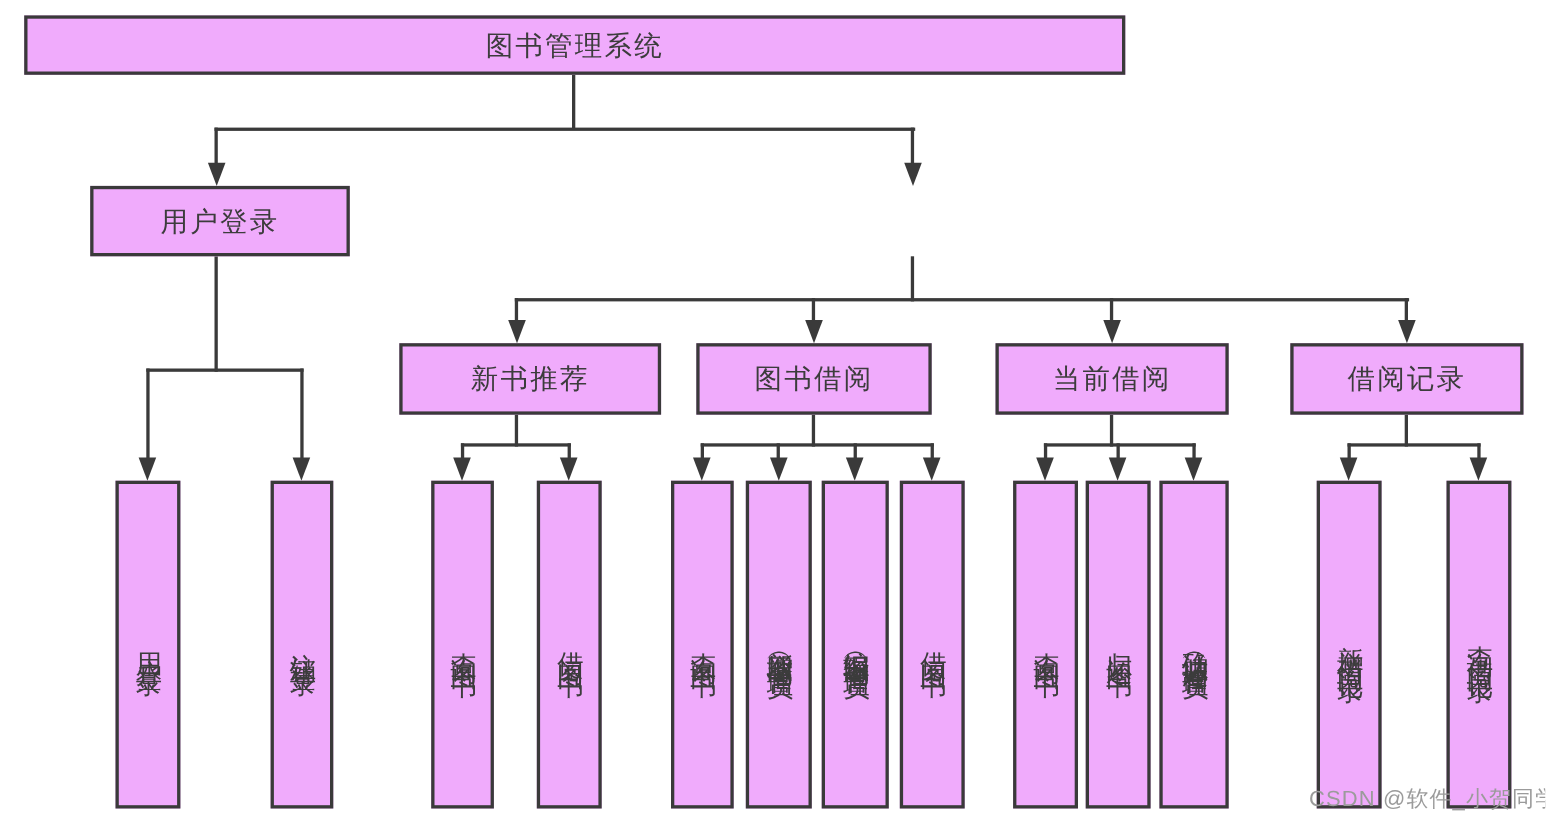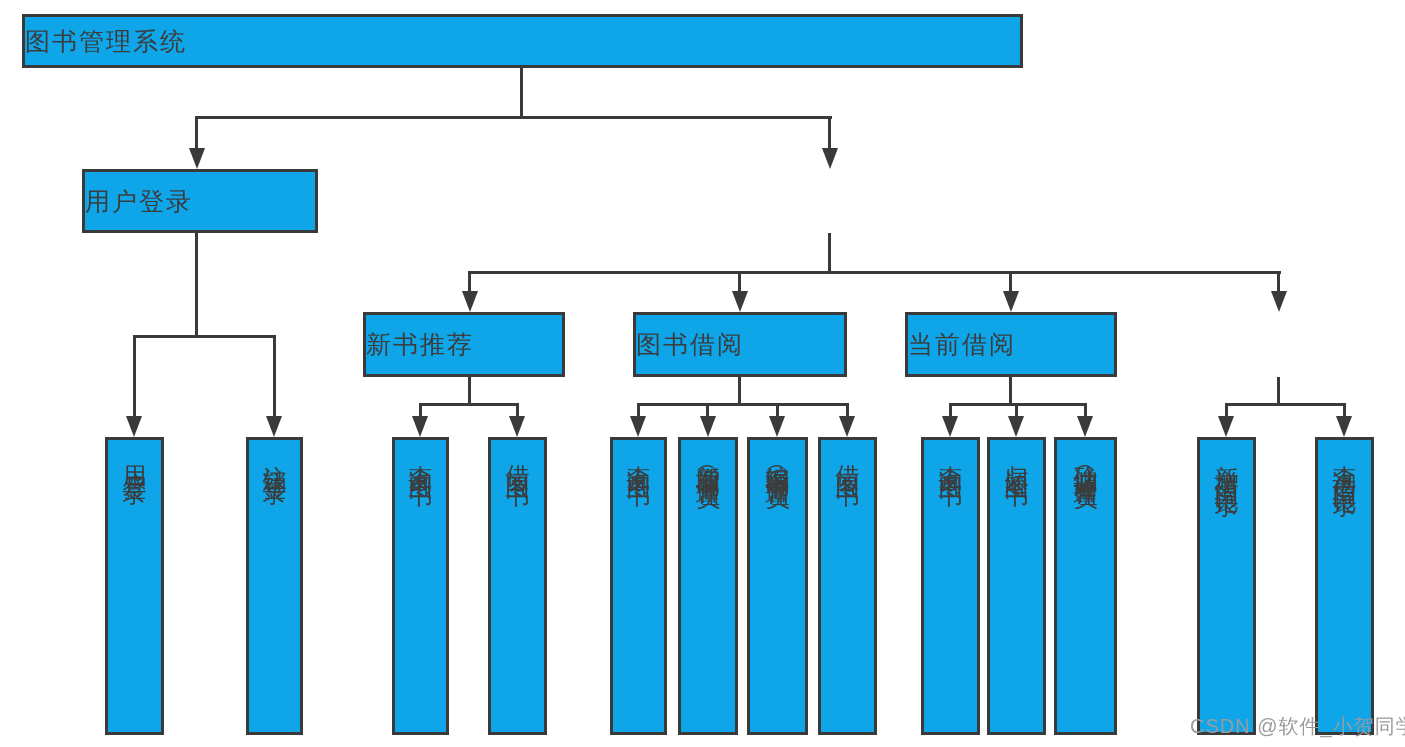--- a/index.html
+++ b/index.html
@@ -13,24 +13,24 @@
     position:relative;
     width:1405px; height:747px;
     background:var(--bg);
     font-family:"Liberation Sans","DejaVu Sans",sans-serif;
     overflow:hidden;
   }
   .box {
     position:absolute;
     box-sizing:border-box;
     border:3px solid var(--line);
-    background:#0ea5e9;
+    background:#f0abfc;
     display:flex;
     align-items:center;
-    justify-content:flex-start;
+    justify-content:center;
     color:var(--text);
     z-index:2;
   }
   .box.h { font-size:25px; letter-spacing:2px; white-space:nowrap; }
   .box.v {
     font-size:24px;
     letter-spacing:6px;
     writing-mode:vertical-rl;
     text-orientation:mixed;
     line-height:1;
@@ -64,32 +64,35 @@
 
   <div class="box h" style="left:22px;top:14px;width:1001px;height:54px">
     <span>图书管理系统</span>
   </div>
 
   <div class="box h" style="left:82px;top:169px;width:236px;height:64px">
     <span>用户登录</span>
   </div>
 
 
-  <div class="box h" style="left:363px;top:312px;width:202px;height:65px">
+  <div class="box h" style="left:363px;top:312px;width:238px;height:65px">
     <span>新书推荐</span>
   </div>
 
   <div class="box h" style="left:905px;top:312px;width:212px;height:65px">
     <span>当前借阅</span>
   </div>
 
   <div class="box h" style="left:633px;top:312px;width:214px;height:65px">
     <span>图书借阅</span>
   </div>
 
+  <div class="box h" style="left:1173px;top:312px;width:212px;height:65px">
+    <span>借阅记录</span>
+  </div>
 
   <div class="box v" style="left:105px;top:437px;width:59px;height:298px">
     <span>用户登录</span>
   </div>
   <div class="box v" style="left:246px;top:437px;width:57px;height:298px">
     <span>注销登录</span>
   </div>
 
   <div class="box v" style="left:392px;top:437px;width:57px;height:298px">
     <span>查询图书</span>

